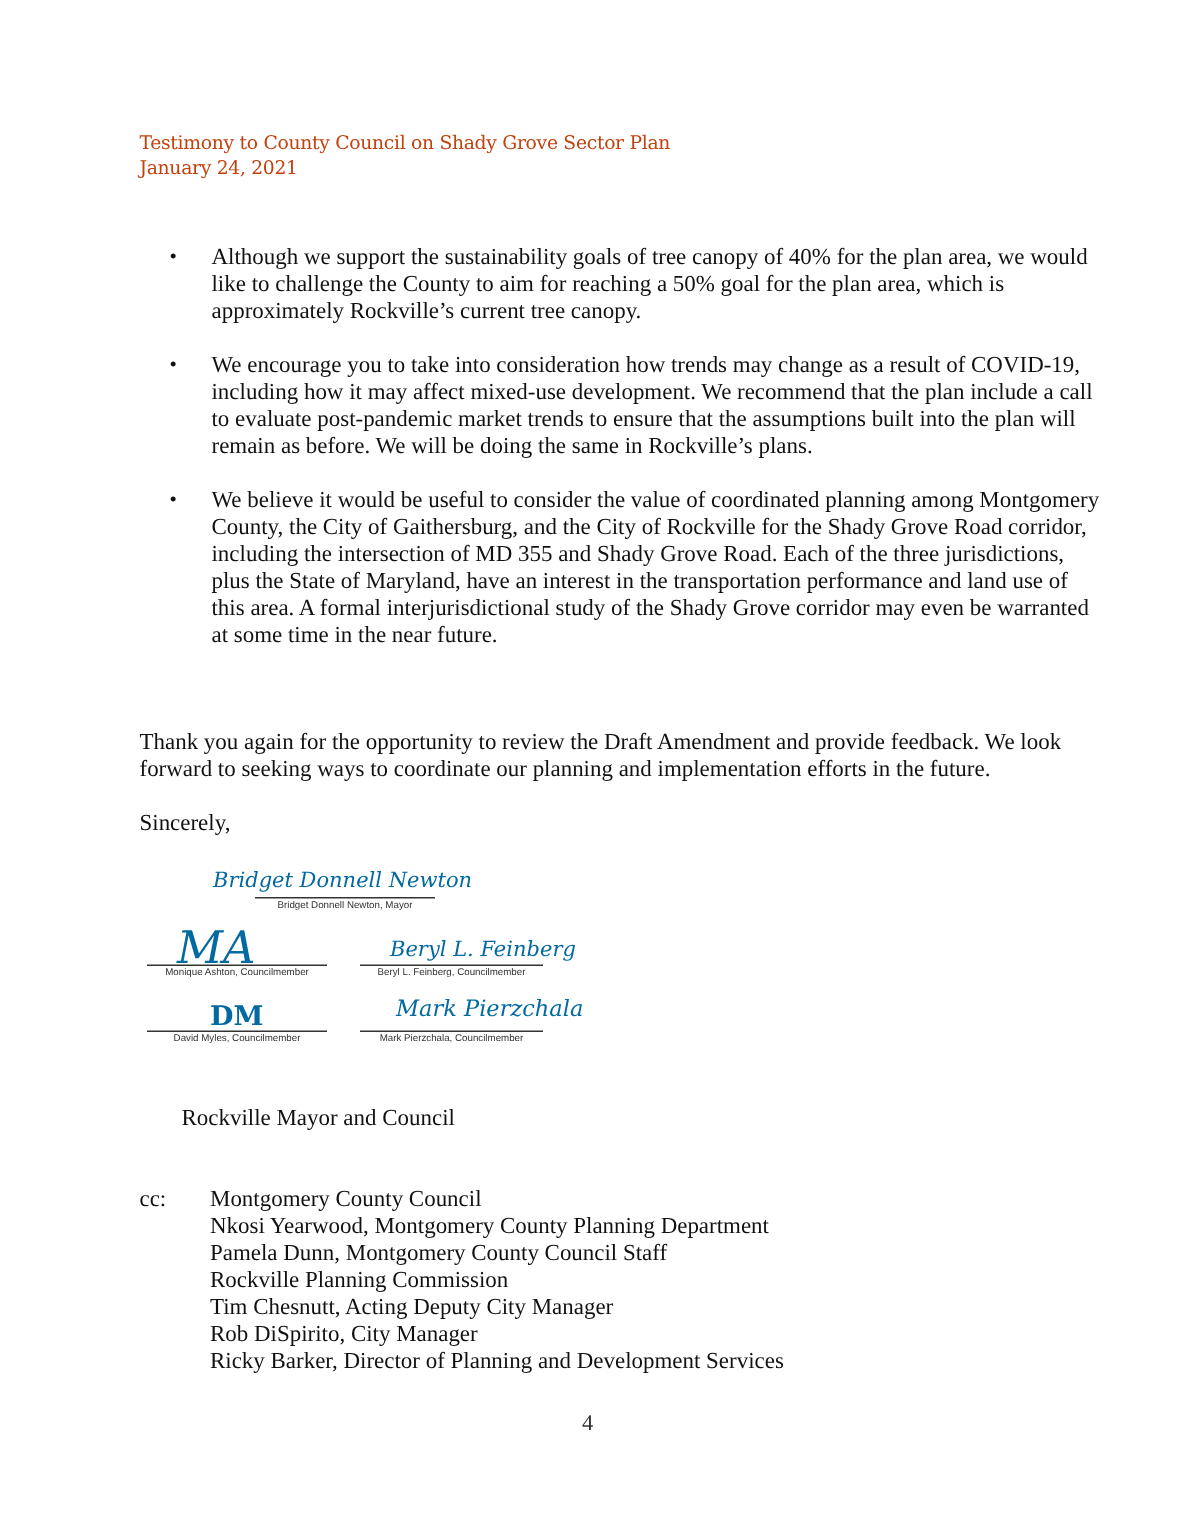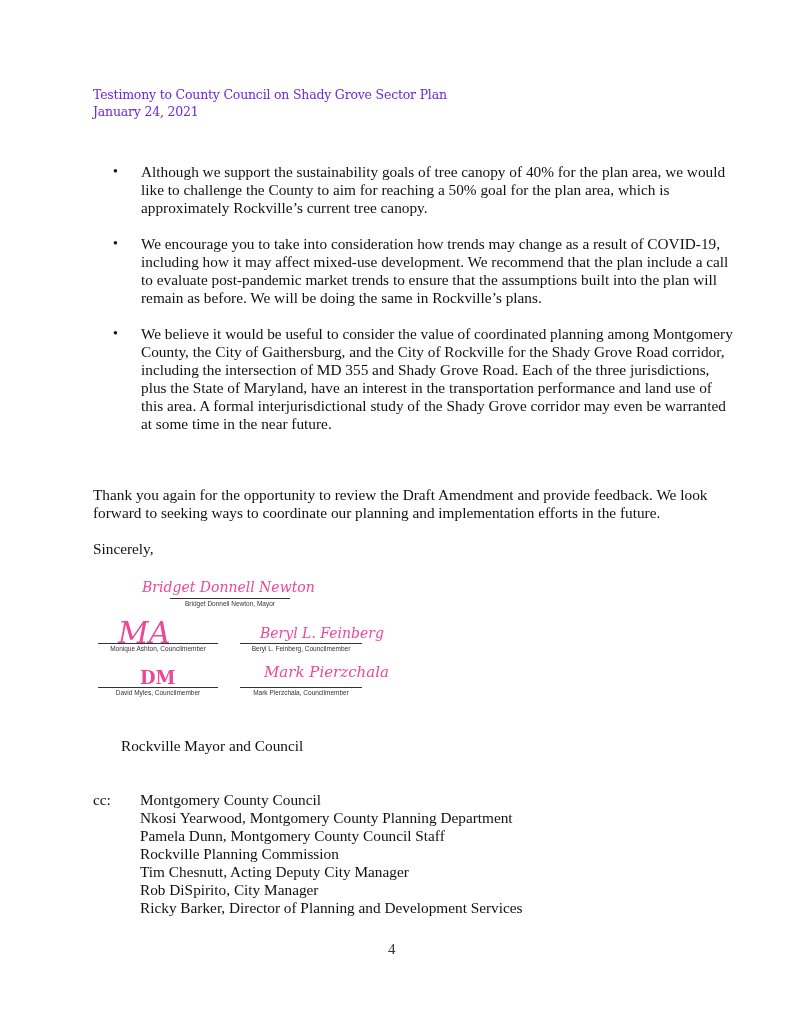--- a/index.html
+++ b/index.html
@@ -1,28 +1,28 @@
 <!DOCTYPE html>
 <html><head>
 <meta charset="utf-8">
 <style>
   html, body { margin: 0; padding: 0; background: #ffffff; }
   body { width: 791px; height: 1024px; position: relative; overflow: hidden; color: #111; }
   .page { position: absolute; left: 0; top: 0; width: 791px; height: 1024px; background: #fff; }
-  .header { position: absolute; left: 93px; top: 86px; font-family: "DejaVu Serif", serif; font-size: 12.5px; line-height: 17px; color: #6d28d9; letter-spacing: -0.2px; }
+  .header { position: absolute; left: 93px; top: 86px; font-family: "DejaVu Serif", serif; font-size: 12.5px; line-height: 17px; color: #c2410c; letter-spacing: -0.2px; }
   .body-text { font-family: "Liberation Serif", serif; font-size: 15.3px; line-height: 18px; color: #111; }
   .bullets { position: absolute; left: 93px; top: 163px; width: 640px; margin: 0; padding: 0; list-style: none; }
   .bullet { position: relative; padding-left: 48px; margin-bottom: 18px; }
   .bullet-dot { position: absolute; left: 20px; top: 0; font-size: 14px; }
   .closing { position: absolute; left: 93px; top: 486px; width: 640px; }
   .sincerely { position: absolute; left: 93px; top: 540px; }
   .signatures { position: absolute; left: 90px; top: 575px; width: 300px; height: 130px; }
   .sig-block { position: absolute; font-family: "Liberation Sans", sans-serif; font-size: 6.5px; color: #333; text-align: center; }
   .sig-line { border-top: 1px solid #333; padding-top: 1px; }
-  .sig-script { font-family: "DejaVu Serif", serif; font-style: italic; font-size: 14px; color: #ec4899; position: absolute; white-space: nowrap; }
+  .sig-script { font-family: "DejaVu Serif", serif; font-style: italic; font-size: 14px; color: #0369a1; position: absolute; white-space: nowrap; }
   .council { position: absolute; left: 93px; top: 737px; margin-left: 28px; }
   .cc { position: absolute; left: 93px; top: 791px; }
   .cc-label { position: absolute; left: 0; top: 0; }
   .cc-list { position: absolute; left: 47px; top: 0; width: 420px; margin: 0; padding: 0; list-style: none; }
   .page-number { position: absolute; left: 388px; top: 941px; font-family: "Liberation Serif", serif; font-size: 15px; color: #333; }
 </style>
 </head>
 <body>
 
 <div class="page">

